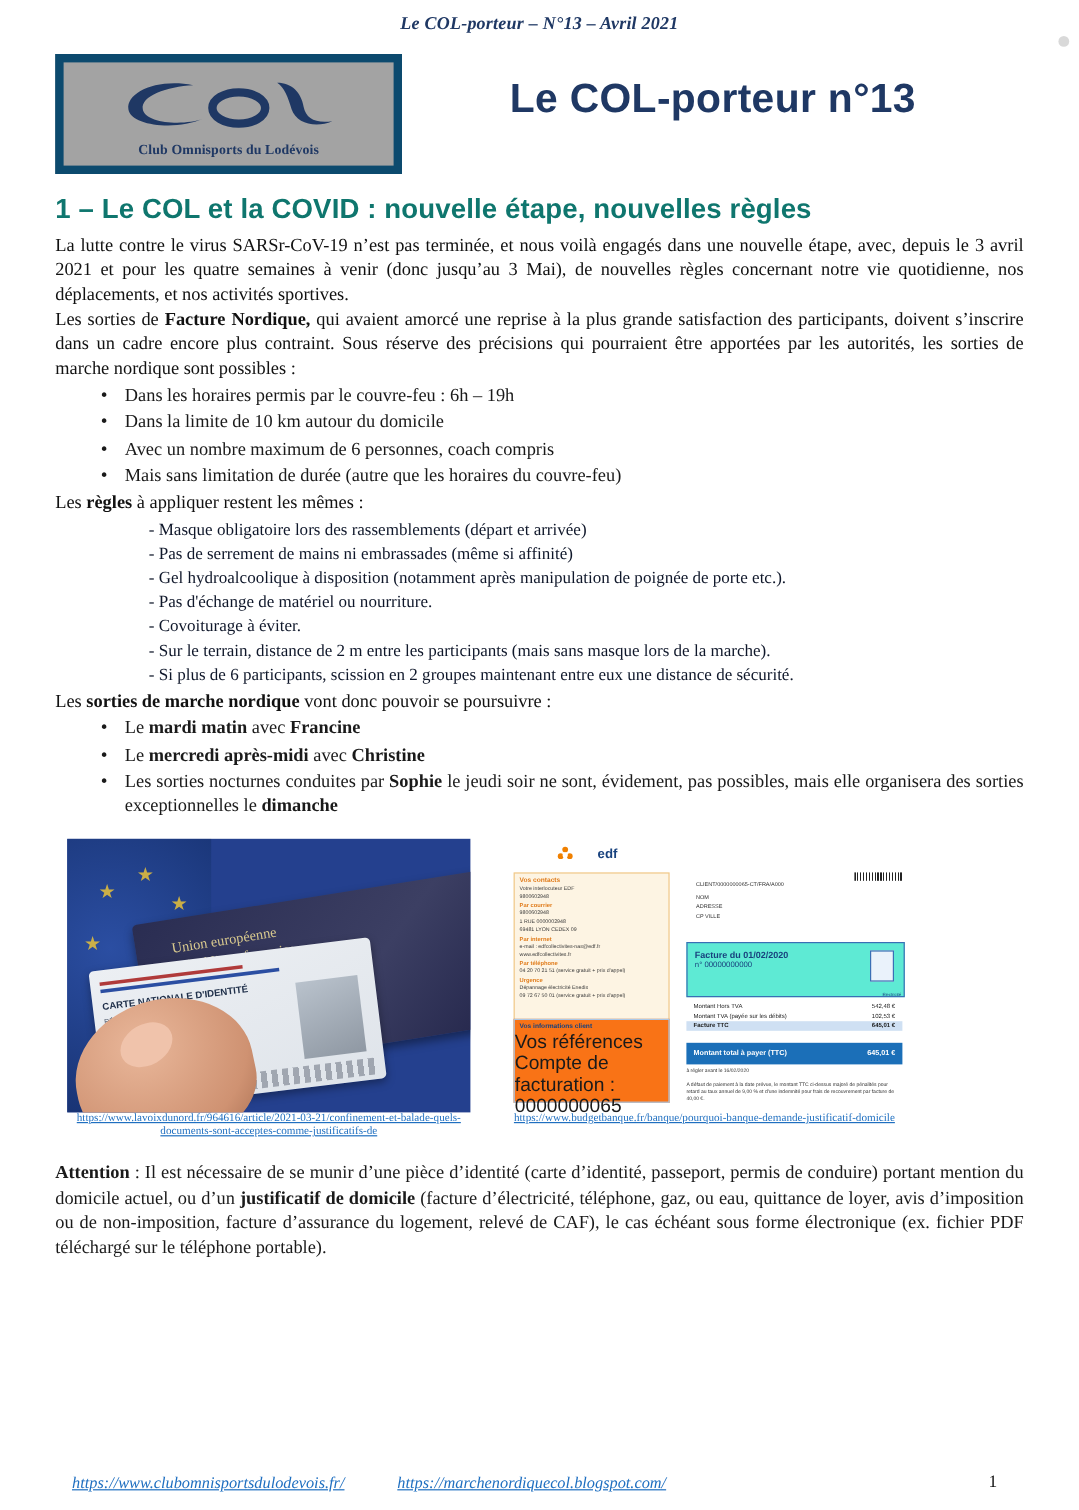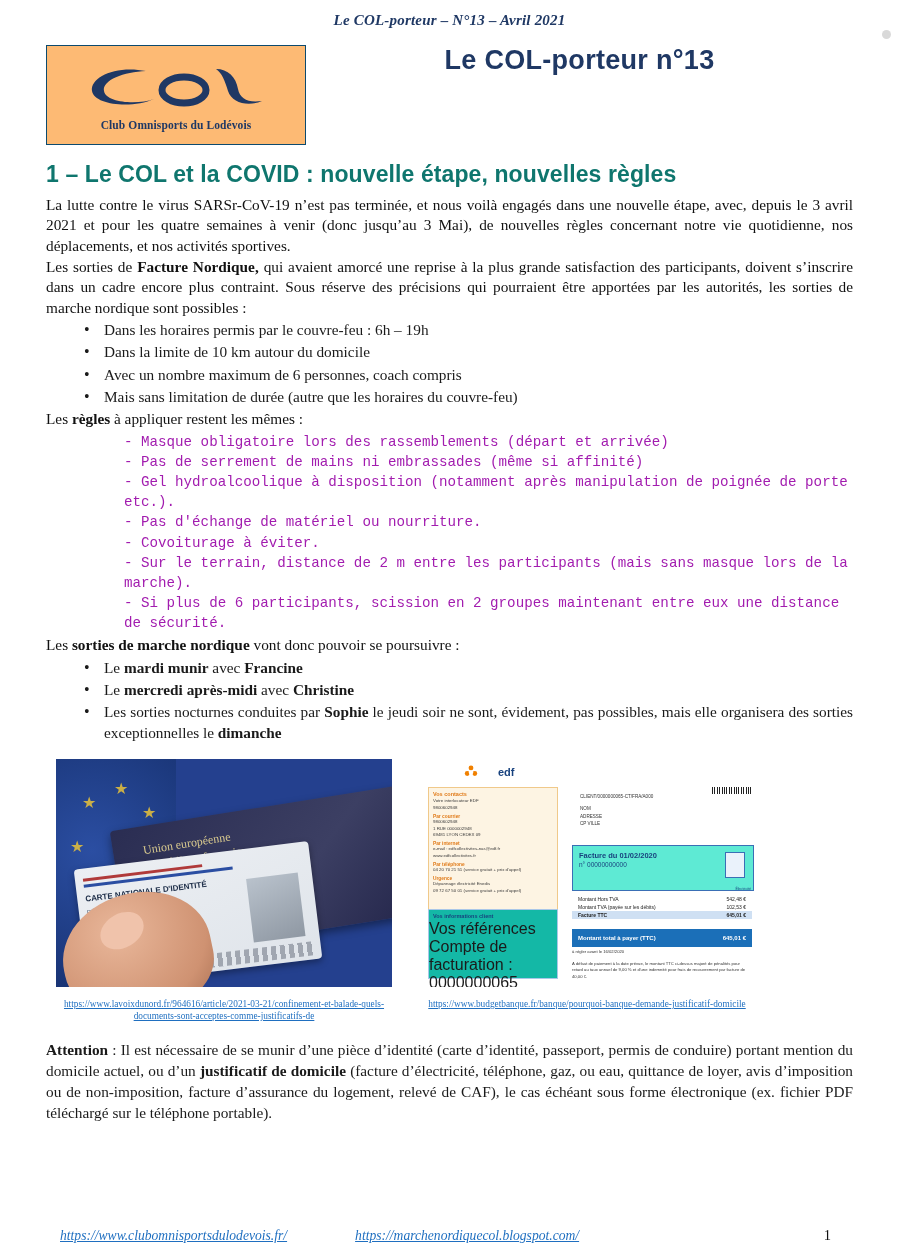--- a/index.html
+++ b/index.html
@@ -39,47 +39,48 @@
     border-radius: 50%;
     background: #d9d9d9;
   }
   .top-row {
     display: flex;
     align-items: flex-start;
     margin-top: 16px;
     padding: 0 46px 0 46px;
   }
   .logo-box {
-    width: 260px;
+    width: 289px;
     height: 100px;
-    border: 1px solid #0c4a6e;
-    background: #fdba74;
+    border: 7px solid #0c4a6e;
+    background: #a3a3a3;
     display: flex;
     flex-direction: column;
     align-items: center;
     justify-content: center;
     box-sizing: border-box;
   }
   .logo-svg {
     display: block;
   }
   .logo-caption {
     font-family: "Liberation Serif", serif;
     font-size: 11.5px;
     font-weight: bold;
     color: #1F3864;
     margin-top: 2px;
     letter-spacing: 0.1px;
   }
   .doc-title {
     flex: 1;
     text-align: center;
-    font-size: 27px;
+    font-size: 34px;
     font-weight: bold;
     color: #1F3864;
+    margin-top: 18px;
     letter-spacing: 0.3px;
   }
   .content {
     padding: 0 46px;
     margin-top: 16px;
   }
   h2.section-title {
     font-size: 23px;
     font-weight: bold;
     color: #0f766e;
@@ -114,24 +115,24 @@
     position: absolute;
     left: -20px;
     top: -1px;
     font-size: 16px;
   }
   .rules-list {
     margin: 2px 0 2px 0;
     padding-left: 78px;
   }
   .rules-list div {
-    font-family: Liberation Mono, monospace;
+    font-family: Liberation Serif, serif;
     font-size: 14.2px;
     line-height: 1.42;
-    color: #a21caf;
+    color: #0f172a;
   }
   .images-row {
     display: flex;
     gap: 20px;
     margin-top: 16px;
     padding: 0 56px;
     align-items: flex-start;
   }
   .img-block { width: 336px; }
   .img-block.second { width: 350px; }
@@ -143,21 +144,21 @@
     background: #24408e;
     border: 0;
   }
   .img-caption {
     font-family: "Liberation Serif", serif;
     font-size: 9.3px;
     color: #1F6FC0;
     text-decoration: underline;
     text-align: center;
     line-height: 1.25;
-    margin-top: 12px;
+    margin-top: 0;
     word-break: break-word;
   }
   .bill {
     width: 350px;
     height: 228px;
     background: #ffffff;
     position: relative;
     overflow: hidden;
     font-family: "Liberation Sans", sans-serif;
   }
@@ -179,21 +180,21 @@
     align-items: center;
     font-family: "Liberation Serif", serif;
     font-size: 13.6px;
   }
   .footer a {
     color: #1F6FC0;
     text-decoration: underline;
     font-style: italic;
   }
   .footer .f1 { margin-left: 14px; }
-  .footer .f2 { margin-left: 68px; font-style: italic; }
+  .footer .f2 { margin-left: 44px; font-style: italic; }
   .footer .pageno {
     margin-left: auto;
     margin-right: 22px;
     color: #111;
     font-style: normal;
     font-family: "Liberation Serif", serif;
     font-size: 14.5px;
   }
   
   .eu-stars {
@@ -277,21 +278,21 @@
   .edf-text { font-size: 11px; font-weight: bold; color: #18427e; }
   .bill-left {
     position: absolute; left: 16px; top: 28px; width: 128px; height: 190px;
     background: #fdf4e3; border: 1px solid #f0c98a;
   }
   .bill-left .hdr { font-size: 5.5px; color: #e07b1a; font-weight: bold; padding: 3px 4px 1px 4px; }
   .bill-left .blk { font-size: 4.4px; color: #3a3a3a; padding: 0 4px; line-height: 1.55; }
   .bill-left .sub { font-size: 4.8px; color: #e07b1a; font-weight: bold; padding: 2px 4px 0 4px; }
   .bill-left2 {
     position: absolute; left: 16px; top: 150px; width: 128px; height: 68px;
-    background: #14b8a6; border: 1px solid #a9c7e8;
+    background: #f97316; border: 1px solid #a9c7e8;
   }
   .bill-left2 .hdr { font-size: 5.5px; color: #18427e; font-weight: bold; padding: 3px 4px 1px 4px; }
   .bill-right-addr {
     position: absolute; left: 168px; top: 34px; width: 170px; font-size: 4.6px; color: #333; line-height: 1.7;
   }
   .barcode {
     position: absolute; right: 10px; top: 28px; width: 40px; height: 7px;
     background: repeating-linear-gradient(90deg,#222 0 1px, transparent 1px 2.4px);
   }
   .fact-box {
@@ -360,21 +361,21 @@
       <div>- Gel hydroalcoolique à disposition (notamment après manipulation de poignée de porte etc.).</div>
       <div>- Pas d'échange de matériel ou nourriture.</div>
       <div>- Covoiturage à éviter.</div>
       <div>- Sur le terrain, distance de 2 m entre les participants (mais sans masque lors de la marche).</div>
       <div>- Si plus de 6 participants, scission en 2 groupes maintenant entre eux une distance de sécurité.</div>
     </div>
 
     <p class="body-text nojust"><span>Les </span><span class="b">sorties de marche nordique</span><span> vont donc pouvoir se poursuivre :</span></p>
 
     <ul class="bullets">
-      <li><span>Le </span><span class="b">mardi munir</span><span> avec </span><span class="b">Francine</span></li>
+      <li><span>Le </span><span class="b">mardi matin</span><span> avec </span><span class="b">Francine</span></li>
       <li><span>Le </span><span class="b">mercredi après-midi</span><span> avec </span><span class="b">Christine</span></li>
       <li><span>Les sorties nocturnes conduites par </span><span class="b">Sophie</span><span> le jeudi soir ne sont, évidement, pas possibles, mais elle organisera des sorties exceptionnelles le </span><span class="b">dimanche</span></li>
     </ul>
   </div>
 
   <div class="images-row">
 
     <div class="img-block">
       <div class="photo">
         <div class="eu-stars">

